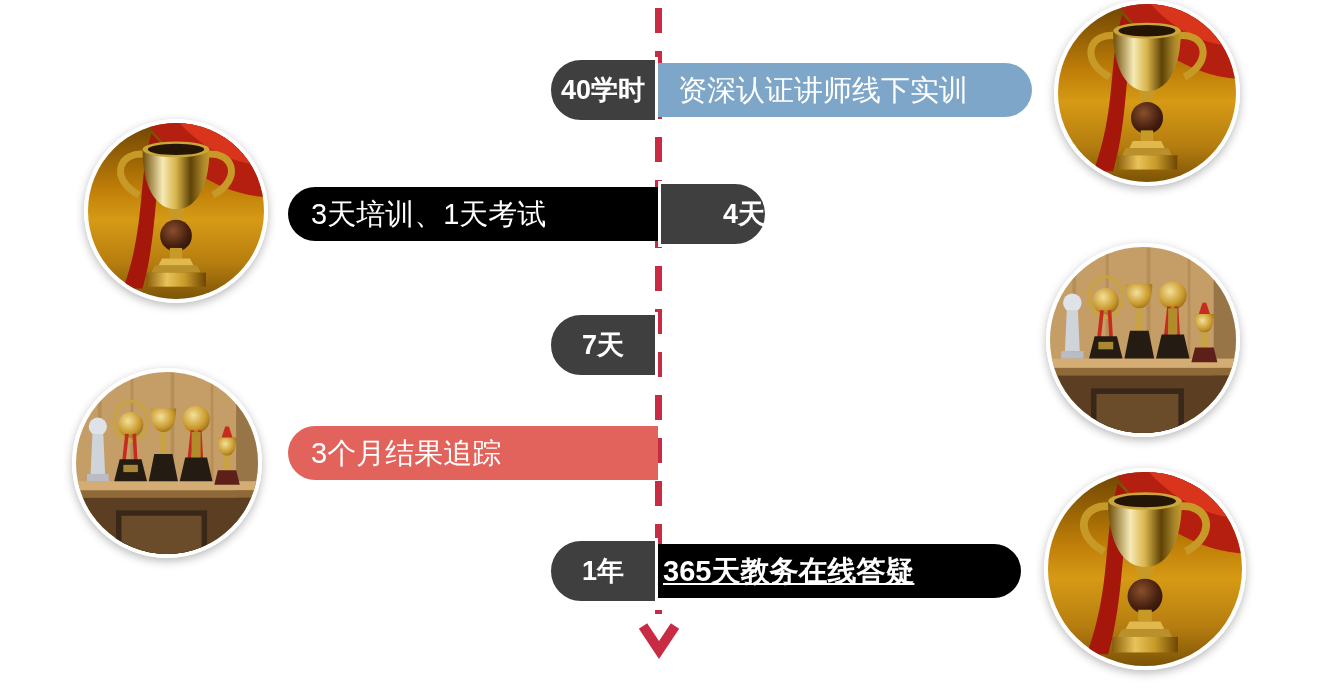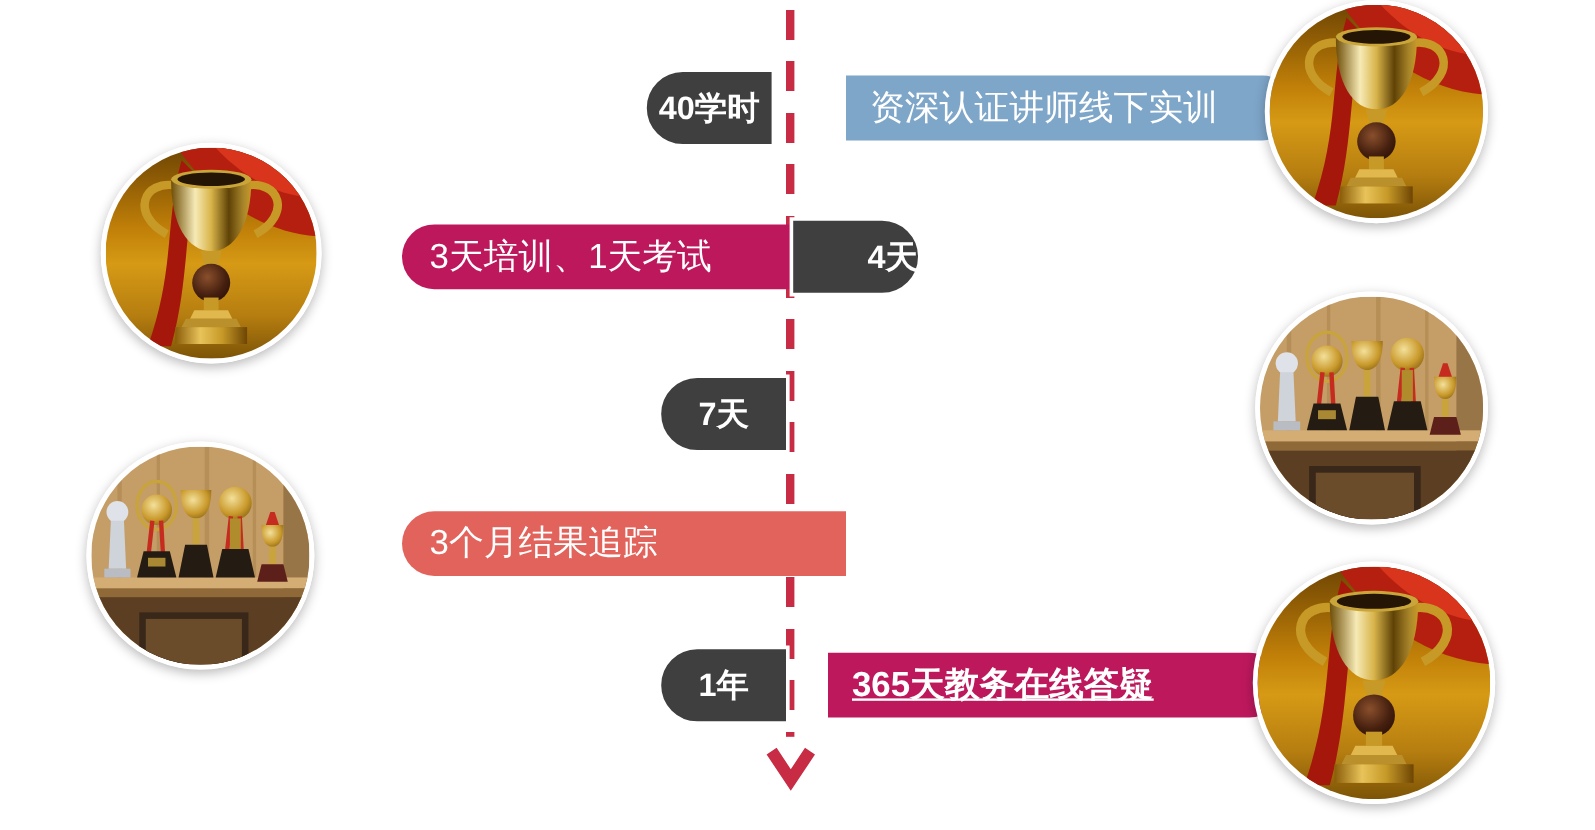--- a/index.html
+++ b/index.html
@@ -9,26 +9,26 @@
   }
   
   .center-line{
     position:absolute;left:655px;top:8px;width:7px;height:606px;z-index:1;
     background:repeating-linear-gradient(to bottom,#C82B44 0px,#C82B44 25px,transparent 25px,transparent 43px);
   }
   .arrow-svg{position:absolute;left:636px;top:620px;z-index:1;}
   
   .bar{
     position:absolute;height:54px;line-height:54px;color:#fff;font-size:29px;
-    white-space:nowrap;z-index:2;box-sizing:border-box;margin-left:47px;
+    white-space:nowrap;z-index:2;box-sizing:border-box;
   }
   .bar.side-right{border-radius:0 27px 27px 0;padding-left:20px;}
   .bar.side-left{border-radius:27px 0 0 27px;padding-left:23px;}
   .bar-blue{background:#7EA6C9;}
-  .bar-yellow{background:#be185d;}
+  .bar-yellow{background:#000000;}
   .bar-red{background:#E2635B;}
   .bar.bold{font-weight:bold;}
   
   .tag{
     position:absolute;width:104px;height:60px;background:#3F3F3F;border:3px solid #ffffff;
     color:#fff;font-weight:bold;font-size:27px;display:flex;align-items:center;justify-content:center;
     z-index:3;white-space:nowrap;
   }
   .tag.cap-left{border-radius:33px 0 0 33px;}
   .tag.cap-right{border-radius:0 33px 33px 0;}
@@ -130,21 +130,21 @@
       </symbol>
     </defs>
   </svg>
 
   <div class="center-line"></div>
   <svg class="arrow-svg" width="46" height="40">
     <path d="M7,6 L23,30 L39,6" fill="none" stroke="#C82B44" stroke-width="10" stroke-linejoin="miter"></path>
   </svg>
 
   <div class="bar bar-blue side-right" style="left:658px;top:63px;width:374px;"><span>资深认证讲师线下实训</span></div>
-  <div class="tag cap-left" style="left:536px;top:57px;">
+  <div class="tag cap-left" style="left:548px;top:57px;">
       <span>40学时</span>
     </div>
 
   <div class="bar bar-yellow side-left" style="left:288px;top:187px;width:370px;"><span>3天培训、1天考试</span></div>
   <div class="tag cap-right" style="left:658px;top:181px;justify-content:flex-end;">
       <span>4天</span>
     </div>
 
   <div class="tag cap-left" style="left:548px;top:312px;">
       <span>7天</span>

